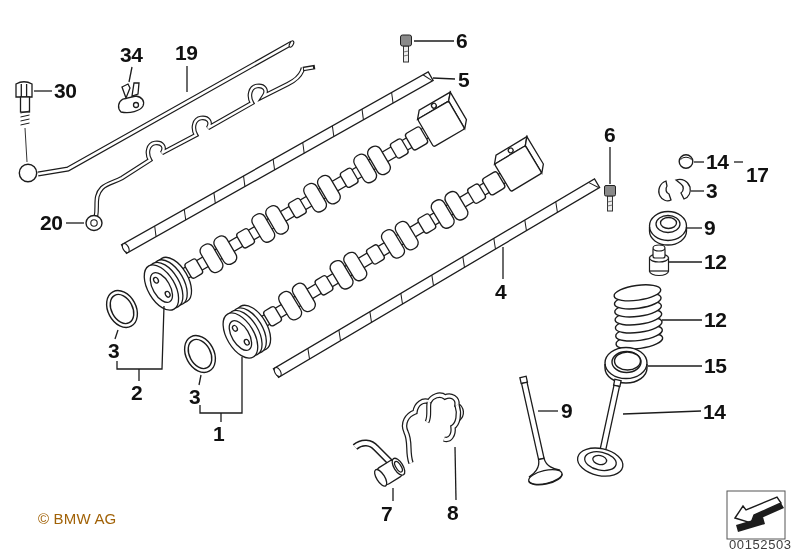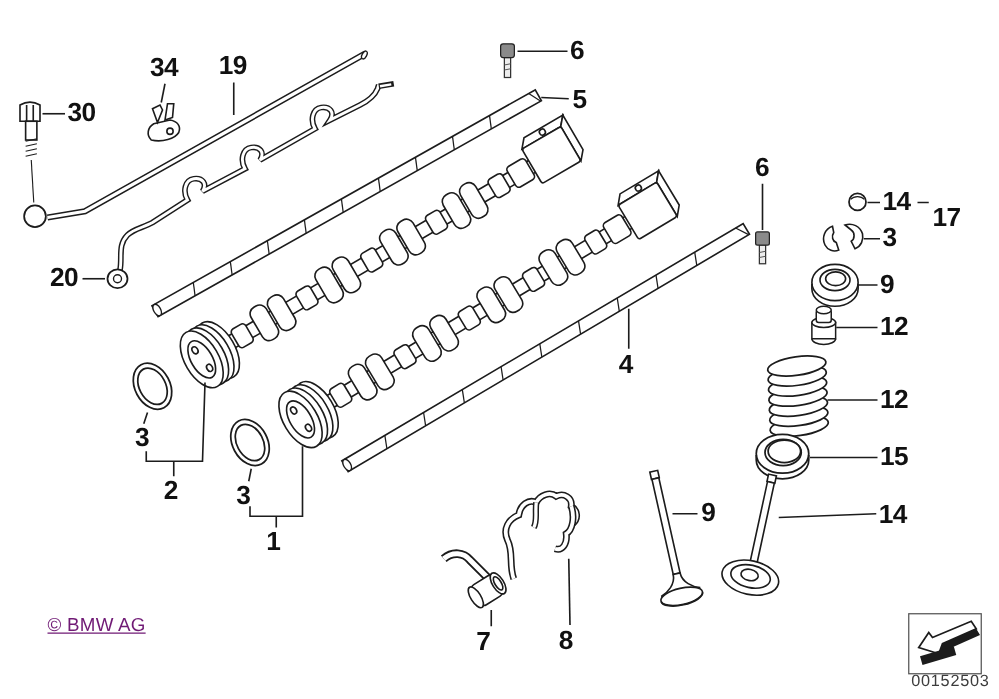--- a/index.html
+++ b/index.html
@@ -6,23 +6,22 @@
   .stage{
     position:relative;width:799px;height:559px;background:#ffffff;
     font-family:"Liberation Sans",sans-serif;overflow:hidden;
   }
   .stage svg{position:absolute;left:0;top:0;}
   .callout{
     position:absolute;font-weight:bold;font-size:21px;line-height:22px;
     color:#111;letter-spacing:-0.5px;cursor:default;user-select:none;
   }
   .copyright{
-    position:absolute;left:38px;top:492px;font-size:15px;color:#701a75;
+    position:absolute;left:38px;top:510px;font-size:15px;color:#a16207;
     letter-spacing:0.2px;
-    text-decoration:underline;
   }
   .image-number{
     position:absolute;left:729px;top:537px;font-size:13px;color:#3c3c3c;
     letter-spacing:0.6px;
   }
 </style>
 </head>
 <body>
 
 <div class="stage">

